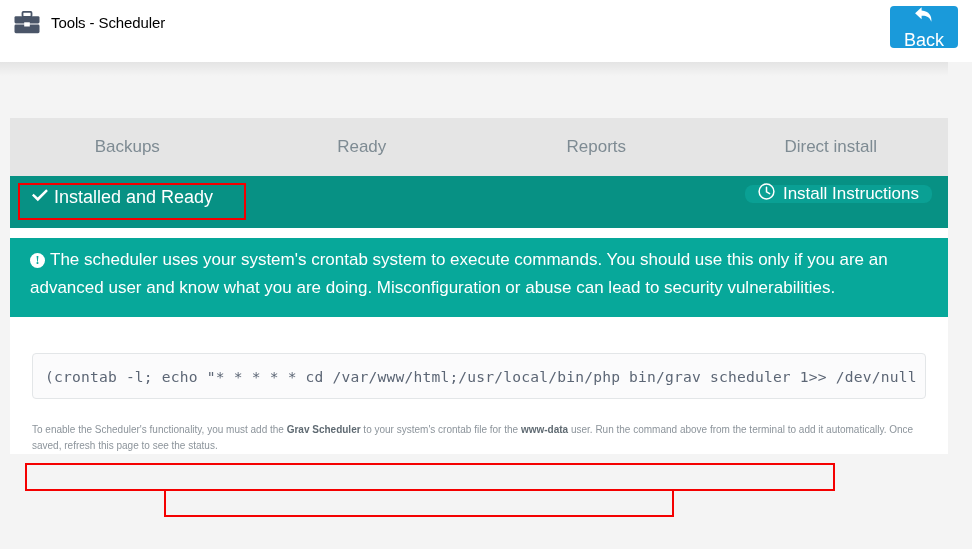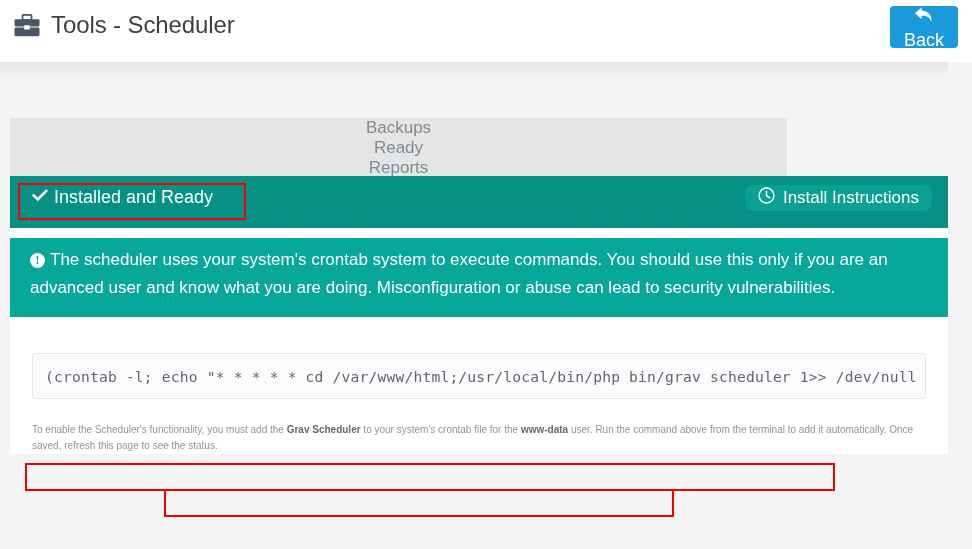--- a/index.html
+++ b/index.html
@@ -44,22 +44,22 @@
     display: flex;
     align-items: center;
     gap: 11px;
   }
   .briefcase-icon {
     display: block;
     width: 26px;
     height: 23px;
   }
   .page-title-text {
-    font-size: 24px;
-    color: #404040;
+    font-size: 15px;
+    color: #000000;
     letter-spacing: -0.1px;
     white-space: nowrap;
   }
   .topbar-actions {
     position: absolute;
     right: 14px; top: 6px;
     display: flex;
     gap: 7px;
   }
   .btn {
@@ -83,25 +83,24 @@
   
   .content {
     position: absolute;
     left: 10px; top: 118px;
     width: 938px;
   }
 
   
   .tabs {
     display: flex;
-    width: 777px;
+    width: 938px;
     height: 58px;
     background: #14532d;
     box-sizing: border-box;
-    flex-direction: column;
   }
   .tab {
     flex: 1 1 0;
     display: flex;
     align-items: center;
     justify-content: center;
     font-size: 17px;
     color: #7e8b93;
     cursor: pointer;
     background: #e5e5e5;
@@ -130,21 +129,21 @@
     font-size: 18px;
     color: #ffffff;
     white-space: nowrap;
   }
   .install-instructions {
     position: absolute;
     right: 16px; top: 9px;
     display: inline-flex;
     align-items: center;
     gap: 8px;
-    height: 26px;
+    height: 18px;
     padding: 0 13px;
     border-radius: 8px;
     background: #0aa094;
     color: #ffffff;
     font-size: 17px;
     cursor: pointer;
     white-space: nowrap;
   }
 
   

